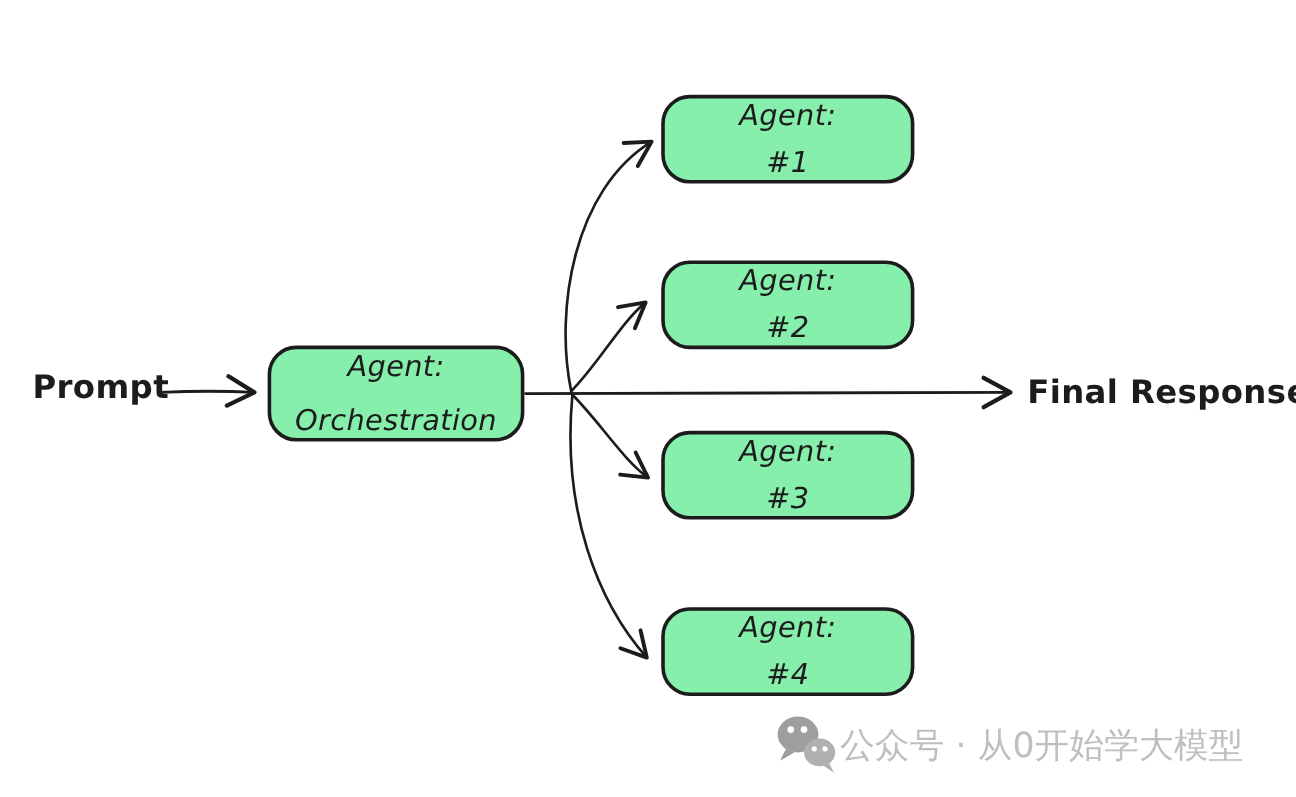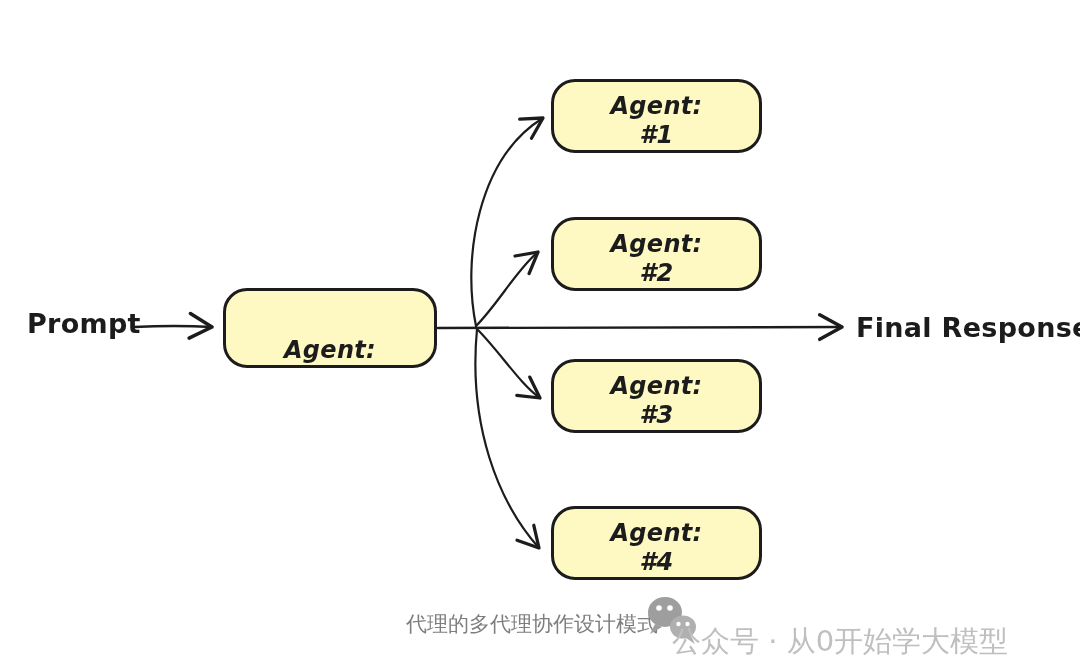--- a/index.html
+++ b/index.html
@@ -18,31 +18,31 @@
   #connectors {
     position: absolute;
     left: 0;
     top: 0;
     width: 1080px;
     height: 664px;
     pointer-events: none;
   }
   .node-box {
     position: absolute;
-    background: #fef9c3;
+    background: #86efac;
     border: 3px solid #1c1c1c;
     border-radius: 24px;
     display: flex;
     flex-direction: column;
     align-items: center;
-    justify-content: flex-end;
+    justify-content: space-between;
     box-sizing: border-box;
     color: #1c1c1c;
     font-style: italic;
-    font-weight: 700;
+    font-weight: 400;
     font-size: 24px;
     line-height: 1.2;
     letter-spacing: 0.3px;
     text-align: center;
   }
   .flow-label {
     position: absolute;
     color: #1c1c1c;
     font-weight: 600;
     font-size: 27px;
@@ -77,26 +77,25 @@
   }
   #wechat-icon {
     position: absolute;
     left: 642px;
     top: 594px;
     width: 58px;
     height: 52px;
   }
   #footer-account {
     position: absolute;
-    left: 672px;
+    left: 700px;
     top: 602px;
     font-size: 29px;
     color: #bfbfbf;
     white-space: nowrap;
-    margin-top: 20px;
   }
 </style>
 </head>
 <body>
 
 <div id="canvas">
 
   <svg id="connectors" viewBox="0 0 1080 664" xmlns="http://www.w3.org/2000/svg">
     <defs>
       <marker id="arrowhead" viewBox="0 0 14 14" refX="12" refY="7" markerWidth="13" markerHeight="13" orient="auto-start-reverse">
@@ -112,40 +111,40 @@
     <path d="M476,326 C498,304 518,268 538,252" fill="none" stroke="#1c1c1c" stroke-width="2.2" stroke-linecap="round" marker-end="url(#arrowhead)"></path>
     <path d="M477,329 C500,352 520,384 540,398" fill="none" stroke="#1c1c1c" stroke-width="2.2" stroke-linecap="round" marker-end="url(#arrowhead)"></path>
     <path d="M477,329 C468,425 498,502 539,548" fill="none" stroke="#1c1c1c" stroke-width="2.2" stroke-linecap="round" marker-end="url(#arrowhead)"></path>
   </svg>
 
   <div id="prompt-label" class="flow-label">Prompt</div>
   <div id="final-response-label" class="flow-label">Final Response</div>
 
   <div id="orchestrator-box" class="node-box">
     <span>Agent:</span>
+    <span>Orchestration</span>
   </div>
 
   <div id="agent-box-1" class="node-box agent-box">
     <span>Agent:</span>
     <span>#1</span>
   </div>
   <div id="agent-box-2" class="node-box agent-box">
     <span>Agent:</span>
     <span>#2</span>
   </div>
   <div id="agent-box-3" class="node-box agent-box">
     <span>Agent:</span>
     <span>#3</span>
   </div>
   <div id="agent-box-4" class="node-box agent-box">
     <span>Agent:</span>
     <span>#4</span>
   </div>
 
-  <div id="footer-caption">代理的多代理协作设计模式</div>
 
   <svg id="wechat-icon" viewBox="0 0 58 52" xmlns="http://www.w3.org/2000/svg">
     <ellipse cx="23" cy="18" rx="17" ry="15" fill="#9e9e9e"></ellipse>
     <path d="M13,30 L8,40 L20,33 Z" fill="#9e9e9e"></path>
     <circle cx="17" cy="14" r="2.8" fill="#ffffff"></circle>
     <circle cx="28" cy="14" r="2.8" fill="#ffffff"></circle>
     <ellipse cx="41" cy="33" rx="13" ry="11.5" fill="#b0b0b0"></ellipse>
     <path d="M49,42 L53,50 L44,44 Z" fill="#b0b0b0"></path>
     <circle cx="36.5" cy="30" r="2.2" fill="#ffffff"></circle>
     <circle cx="45.5" cy="30" r="2.2" fill="#ffffff"></circle>

